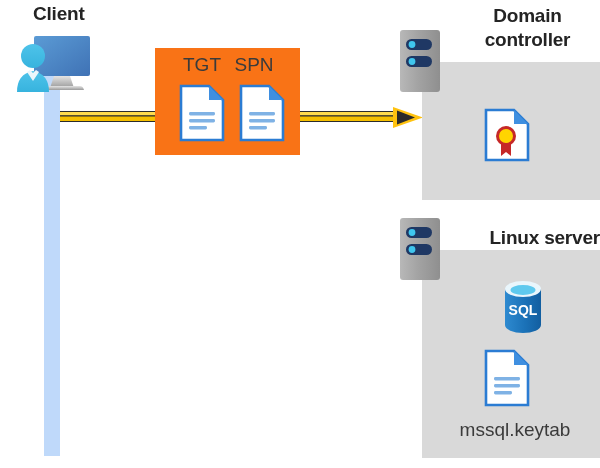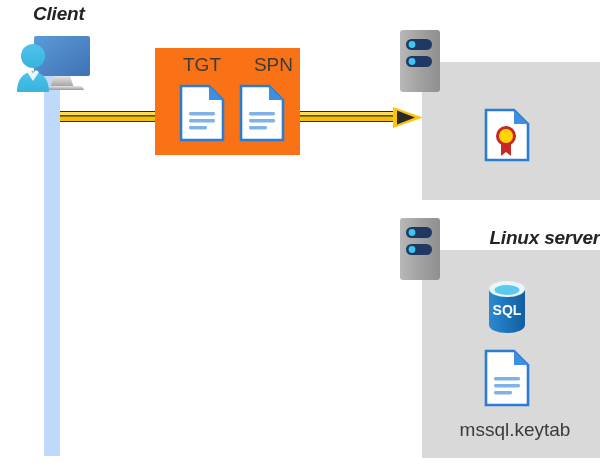--- a/index.html
+++ b/index.html
@@ -20,21 +20,20 @@
 
   
   .title-bold {
     position: absolute;
     font-weight: bold;
     color: #242424;
     font-size: 19px;
     line-height: 24px;
     letter-spacing: -0.2px;
     white-space: pre-line;
-    font-style: italic;
   }
   .plain-label {
     position: absolute;
     color: #3b3b3b;
     font-size: 19px;
     line-height: 22px;
     white-space: nowrap;
   }
 
   
@@ -69,21 +68,21 @@
   }
   .msg-label {
     position: absolute;
     top: 6px;
     font-size: 19px;
     color: #3b3b3b;
     width: 62px;
     text-align: center;
   }
   #label-tgt { left: 16px; }
-  #label-spn { left: 76px; text-align: right; }
+  #label-spn { left: 68px; }
   .msg-doc {
     position: absolute;
     top: 36px;
     width: 46px;
     height: 58px;
   }
   #doc-tgt { left: 24px; }
   #doc-spn { left: 84px; }
 
   
@@ -136,21 +135,21 @@
 
   #cert-icon {
     position: absolute;
     left: 484px;
     top: 108px;
     width: 46px;
     height: 54px;
   }
   #sql-icon {
     position: absolute;
-    left: 484px;
+    left: 500px;
     top: 281px;
     width: 46px;
     height: 52px;
     text-align: right;
   }
   #keytab-doc {
     position: absolute;
     left: 484px;
     top: 349px;
     width: 46px;
@@ -254,20 +253,22 @@
         </linearGradient>
       </defs>
       <rect x="0" y="0" width="40" height="62" rx="3" fill="url(#svrgrad)"></rect>
       <rect x="6" y="9" width="26" height="11" rx="5.5" fill="#1f3864"></rect>
       <circle cx="12" cy="14.5" r="3.4" fill="#3fc6ee"></circle>
       <rect x="6" y="26" width="26" height="11" rx="5.5" fill="#1f3864"></rect>
       <circle cx="12" cy="31.5" r="3.4" fill="#3fc6ee"></circle>
     </svg>
   </div>
 
+  <div class="title-bold" id="dc-title">Domain
+controller</div>
 
   <div id="cert-icon">
     <svg width="46" height="54" viewBox="0 0 46 54">
       <path d="M2 2 h28 l14 14 v36 h-42 z" fill="#ffffff" stroke="#2b7cd3" stroke-width="2.6"></path>
       <path d="M30 2 l14 14 h-14 z" fill="#3f8fe0"></path>
 
       <path d="M17 32 l0 16 l5 -4 l5 4 l0 -16 z" fill="#c62828"></path>
 
       <circle cx="22" cy="28" r="10" fill="#c62828"></circle>
       <circle cx="22" cy="28" r="7" fill="#ffd400"></circle>

